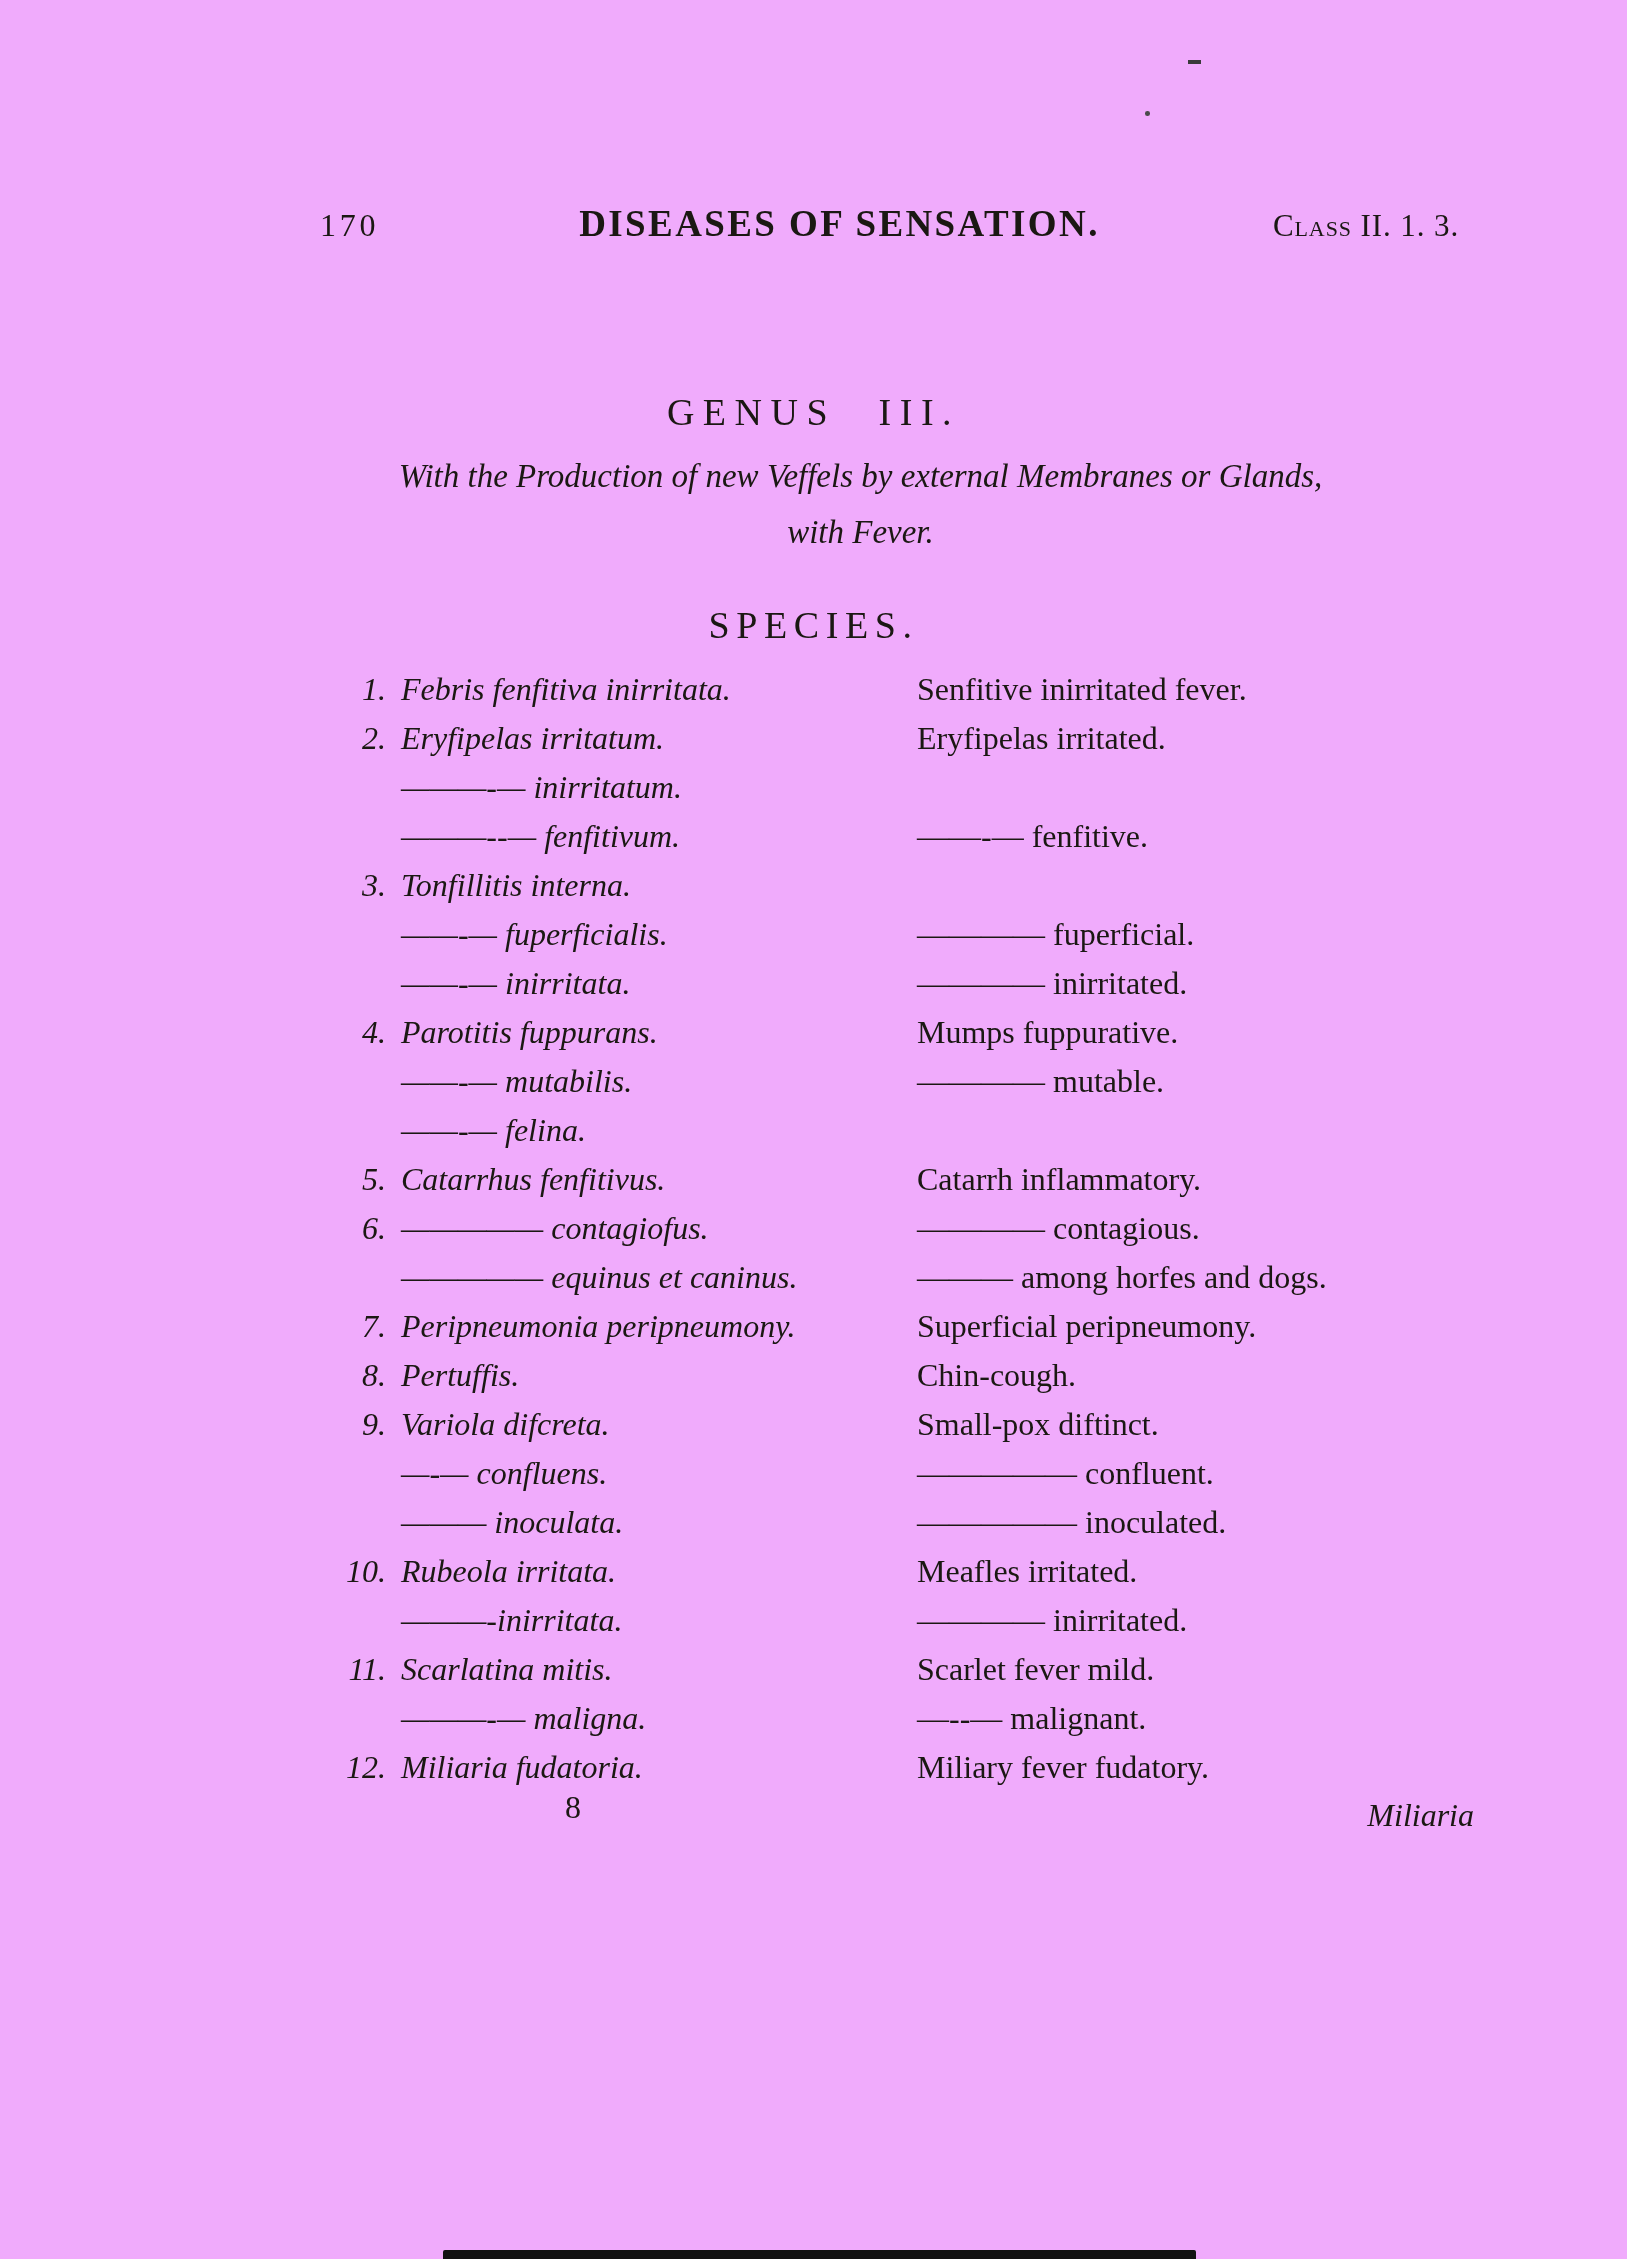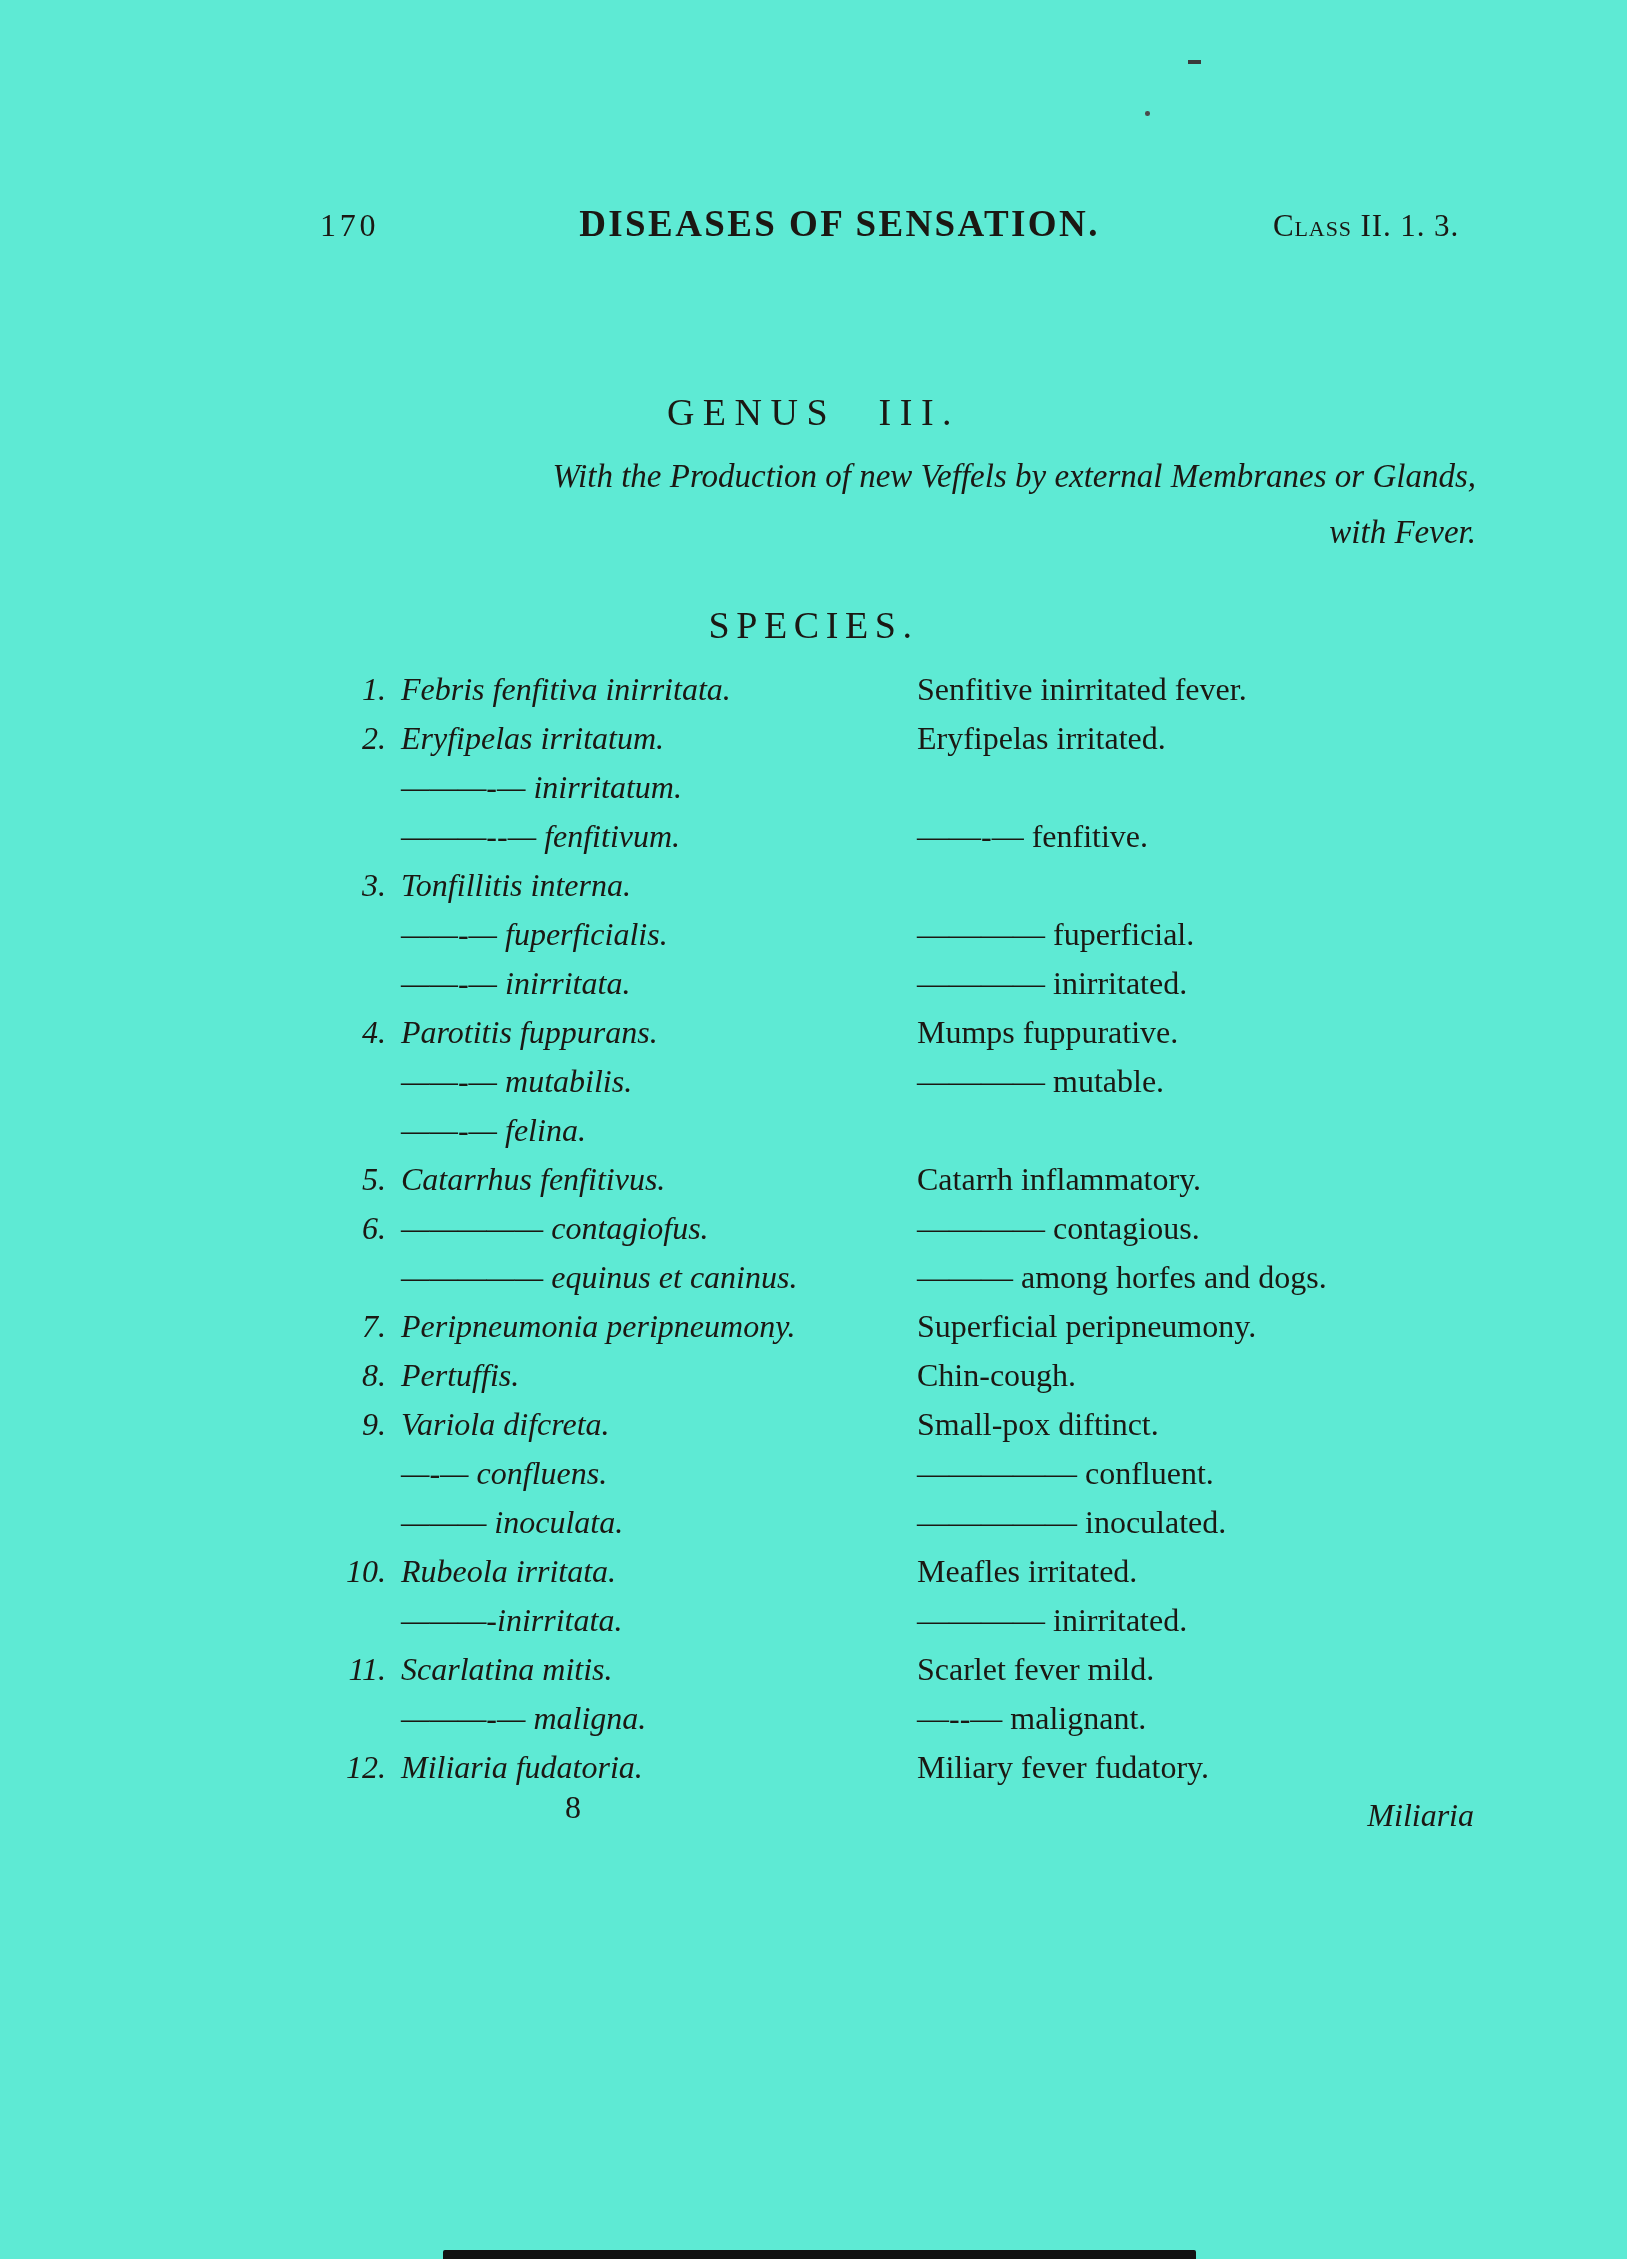--- a/index.html
+++ b/index.html
@@ -2,21 +2,21 @@
 <html style="font-size:15px"><head>
 <meta charset="utf-8">
 <style>
   * { box-sizing: border-box; }
   html, body { margin: 0; padding: 0; background: #d9d9d6; }
   .page {
     position: relative;
     width: 1627px;
     height: 2260px;
     margin: 0 auto;
-    background: #5eead4;
+    background: #f0abfc;
     color: #1b1813;
     font-family: "Liberation Serif", "DejaVu Serif", serif;
     overflow: hidden;
   }
   
   .header {
     position: absolute;
     top: 202px;
     left: 320px;
     right: 141px;
@@ -52,21 +52,21 @@
     font-size: 38px;
     letter-spacing: 8.5px;
     word-spacing: 24.5px;
     margin-top: 28px;
   }
   .subtitle {
     position: absolute;
     top: 448px;
     left: 245px;
     right: 151px;
-    text-align: right;
+    text-align: center;
     font-style: italic;
     font-size: 33px;
     line-height: 56px;
   }
   .species-heading {
     position: absolute;
     top: 603px;
     left: 0;
     width: 100%;
     text-align: center;

